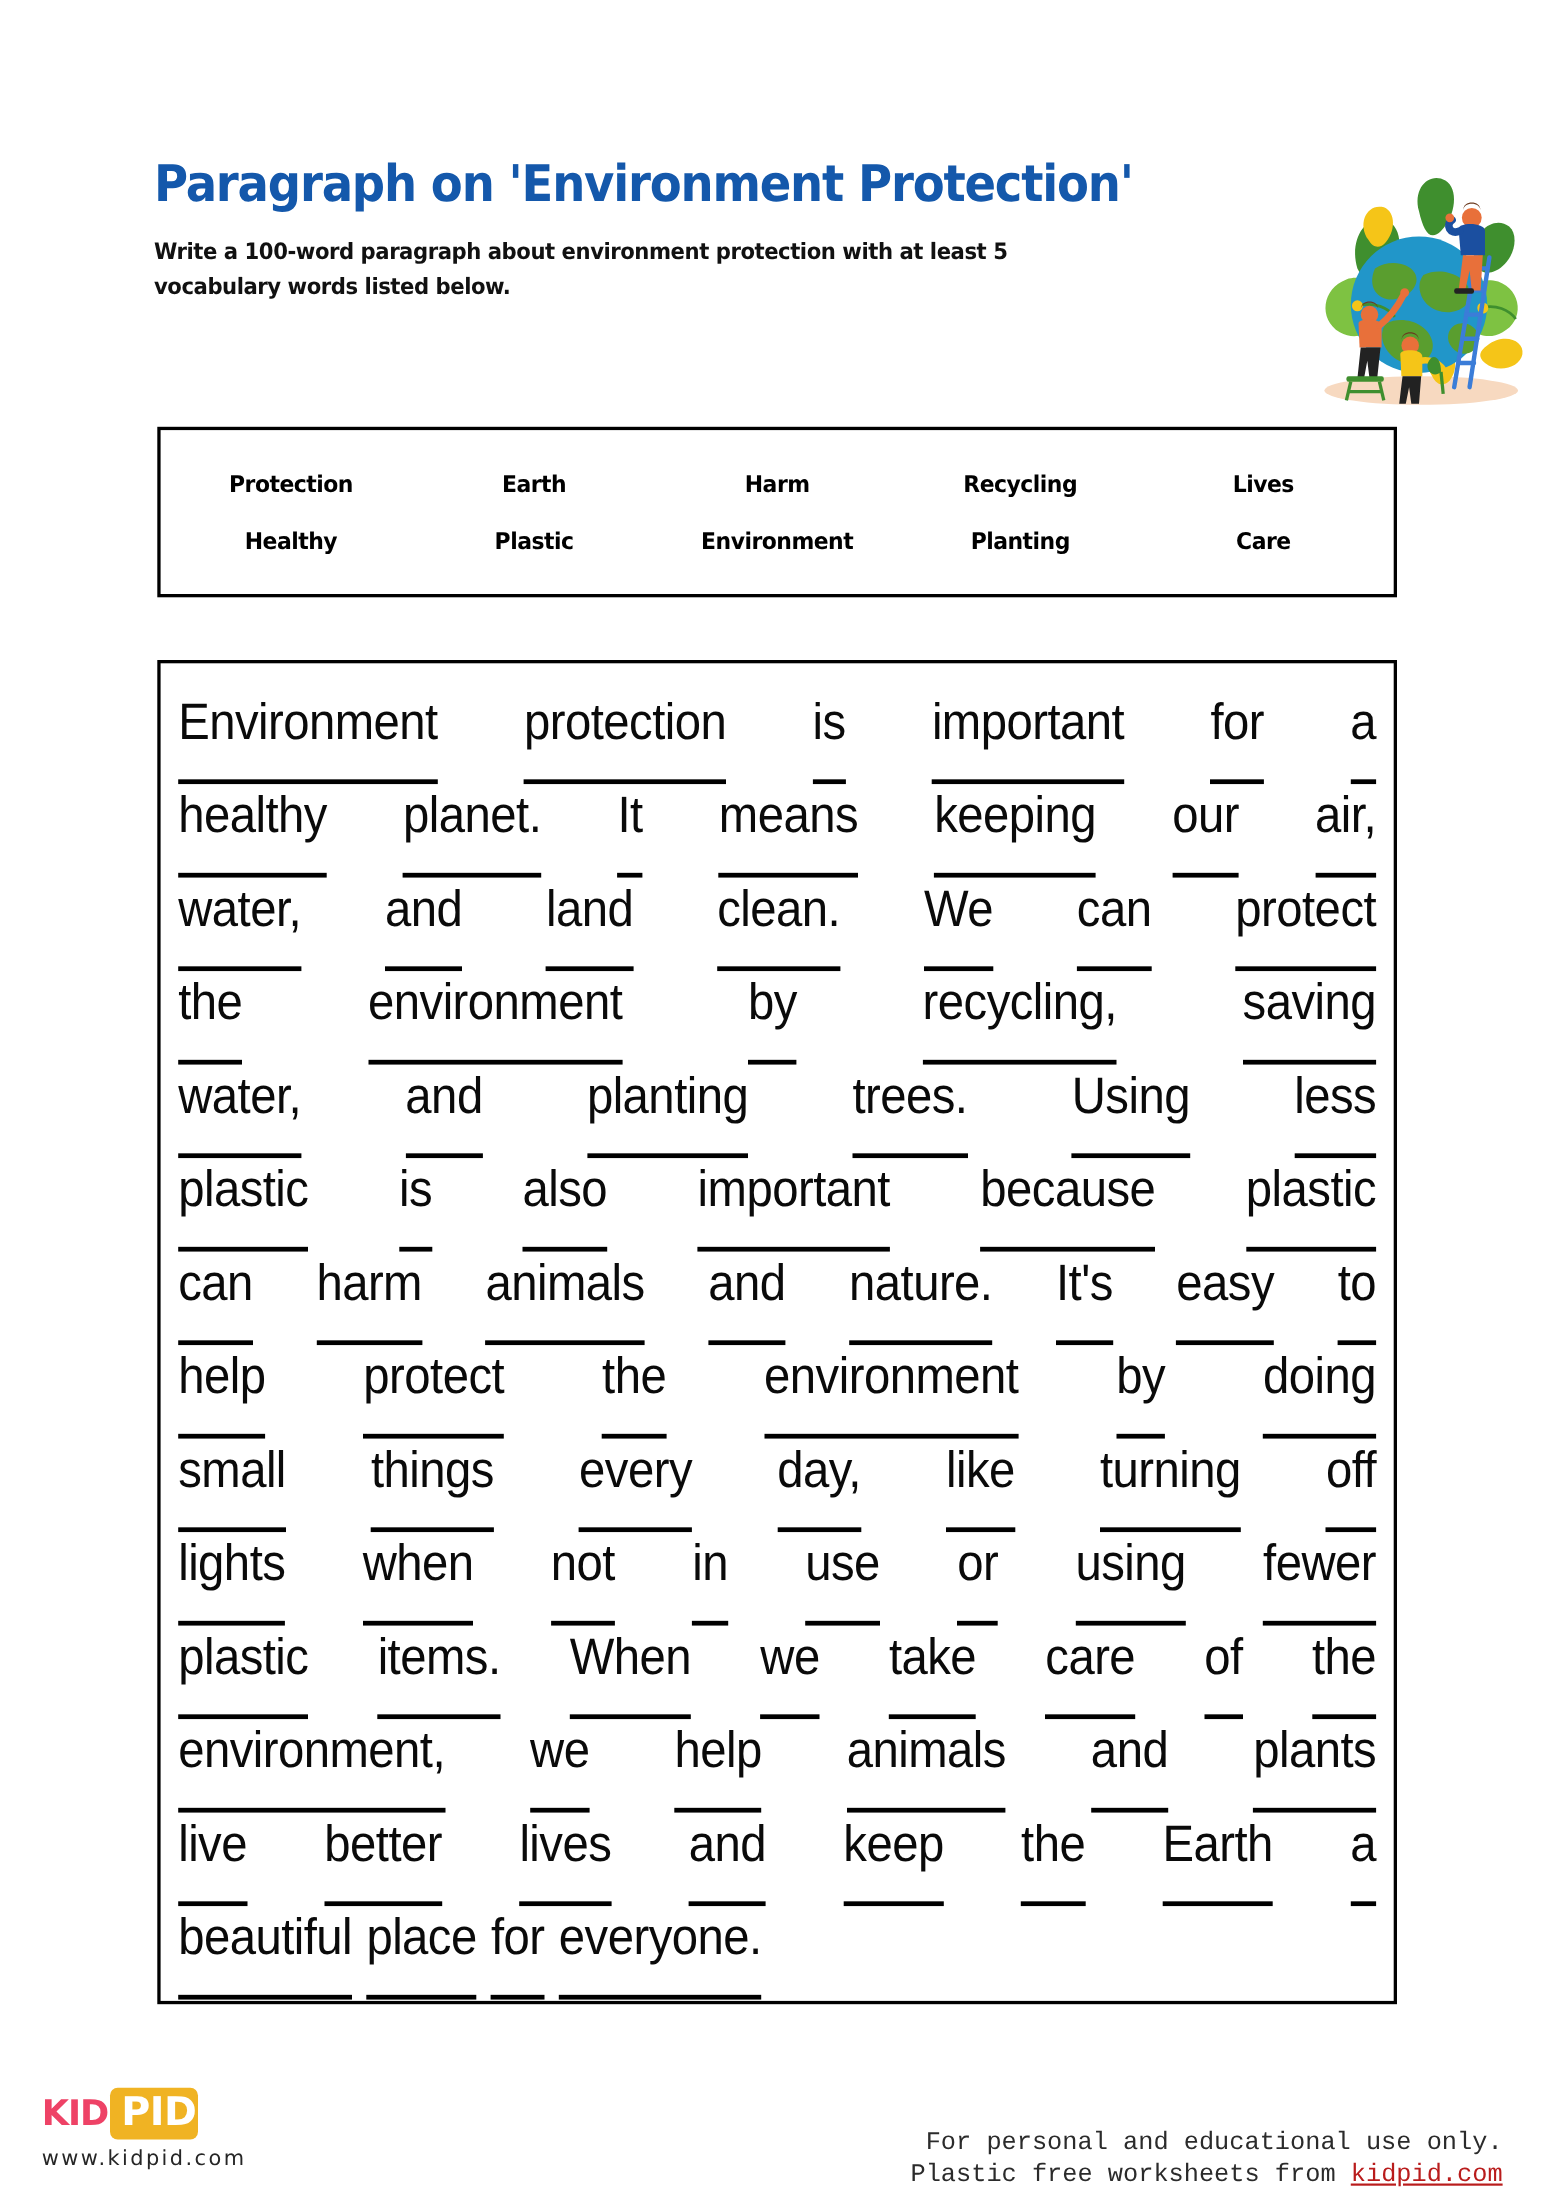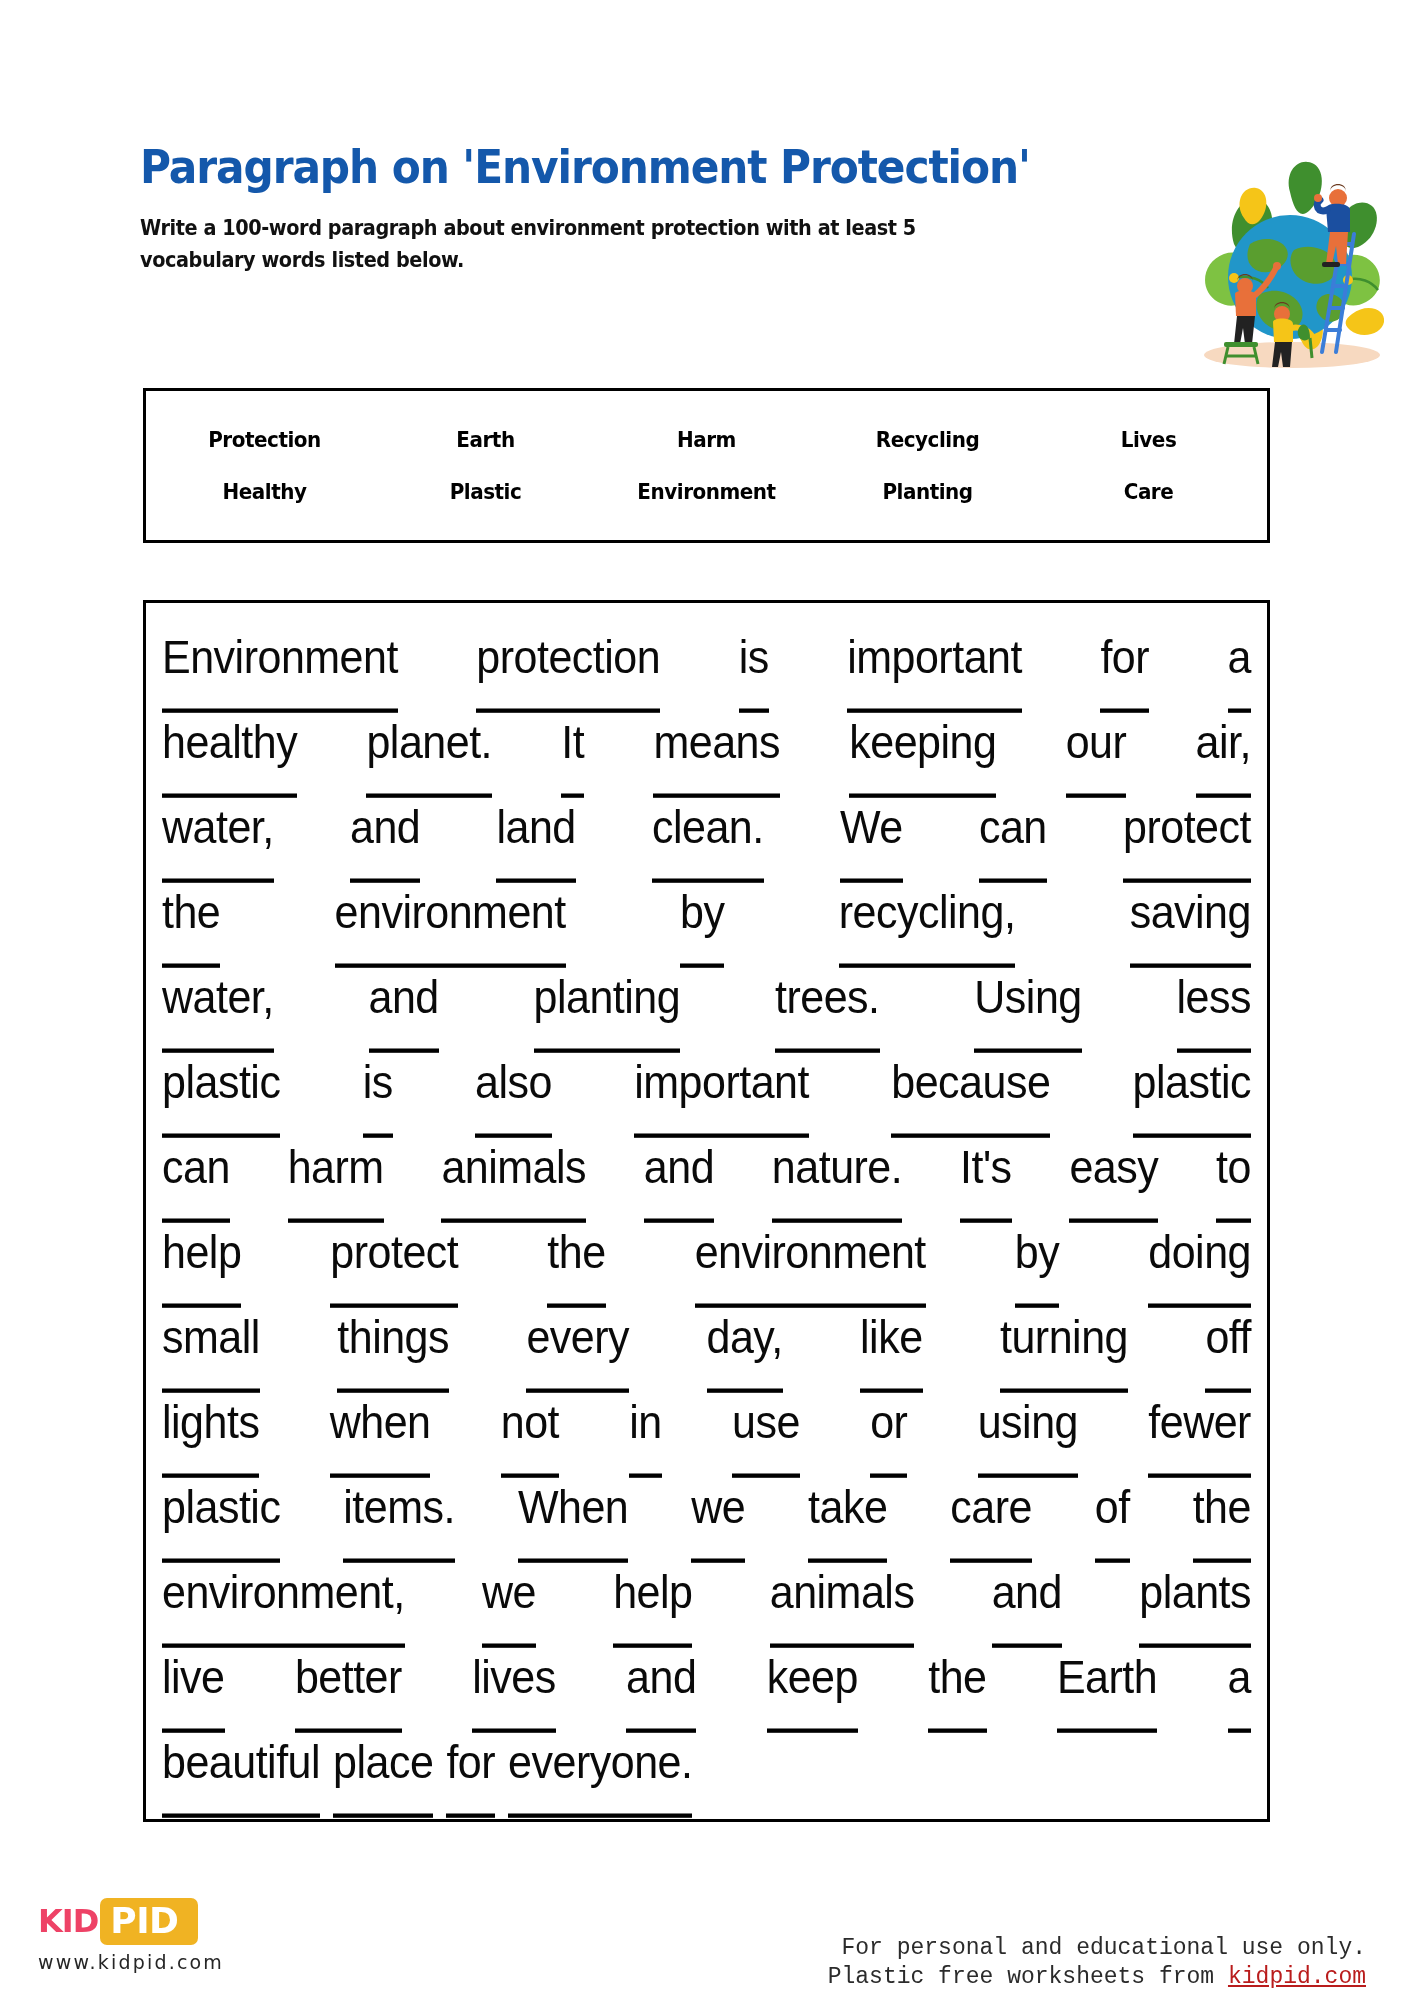--- a/index.html
+++ b/index.html
@@ -157,21 +157,21 @@
   }
 
   .logo-pid {
     background: #f0b323;
     color: #ffffff;
     font-family: "DejaVu Sans", sans-serif;
     font-weight: 700;
     font-size: 36px;
     line-height: 36px;
     letter-spacing: -0.5px;
-    padding: 5px 20px 6px 10px;
+    padding: 5px 2px 6px 10px;
     border-radius: 7px;
     margin-left: 2px;
   }
 
   .logo-url {
     margin-top: 7px;
     font-family: "DejaVu Sans", sans-serif;
     font-weight: 400;
     font-size: 19px;
     letter-spacing: 2.2px;

